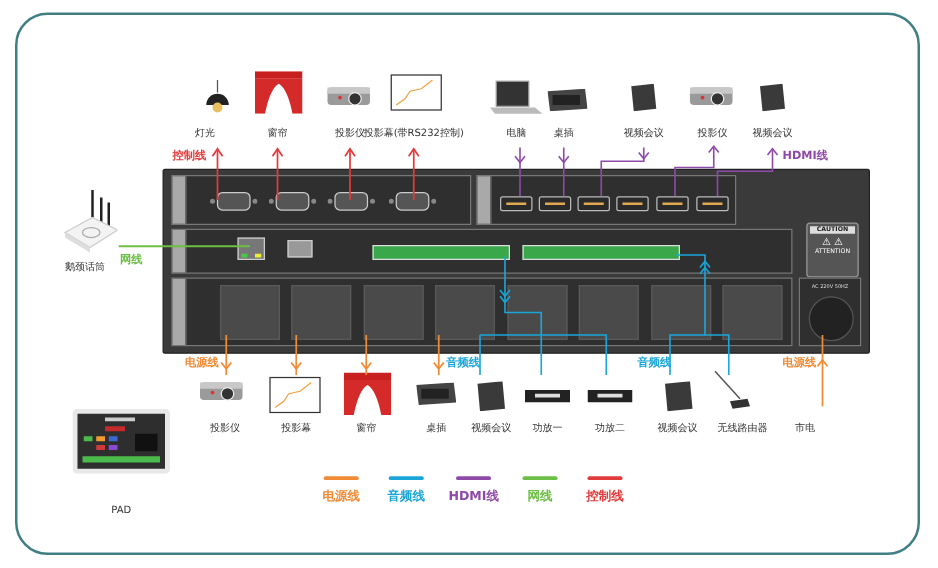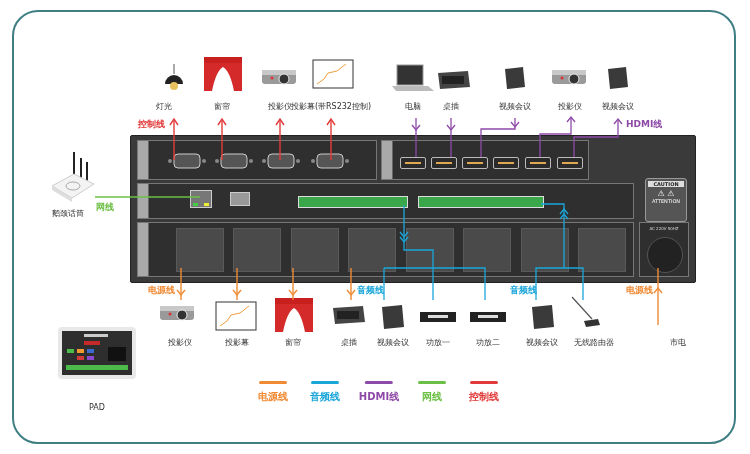--- a/index.html
+++ b/index.html
@@ -310,21 +310,21 @@
 </div>
 <div>
   <svg class="icon" style="left:570px;top:295px" width="30" height="36">
       <line x1="2" y1="2" x2="22" y2="24" stroke="#555" stroke-width="1.2"></line>
       <path d="M14,26 L28,24 L30,30 L16,32 Z" fill="#333"></path>
     </svg>
   <div class="lbl" style="left:594px;top:337px">无线路由器</div>
 </div>
 <div>
 
-  <div class="lbl" style="left:678px;top:337px">市电</div>
+  <div class="lbl" style="left:644px;top:337px">市电</div>
 </div>
 
 <div>
   <div class="legend-item" style="left:273px;top:381px">
     <div class="legend-line" style="background:#f08a34"></div>
     <div class="legend-text" style="color:#f08a34">电源线</div>
   </div>
   <div class="legend-item" style="left:325px;top:381px">
     <div class="legend-line" style="background:#1ba6d9"></div>
     <div class="legend-text" style="color:#1ba6d9">音频线</div>

